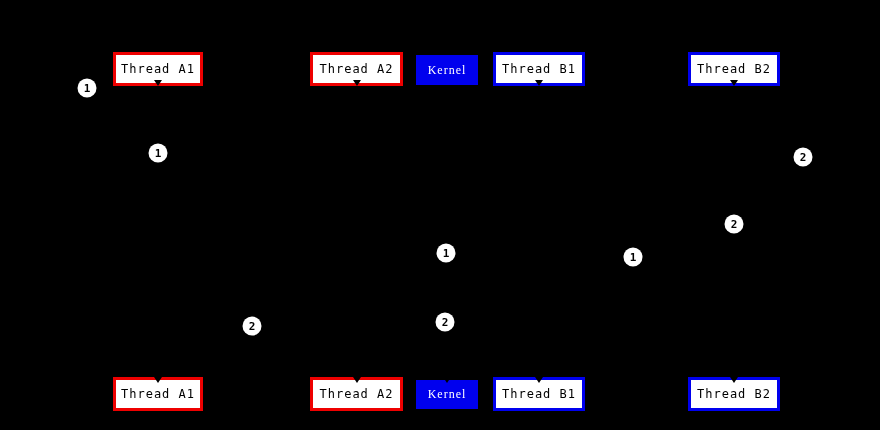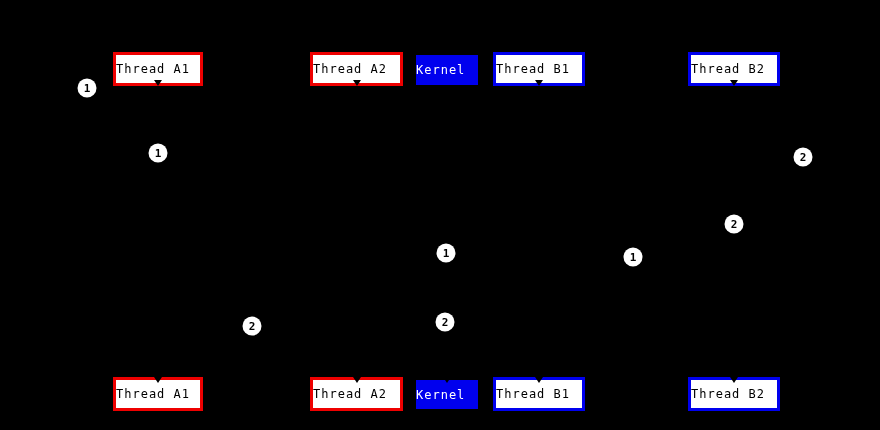--- a/index.html
+++ b/index.html
@@ -10,26 +10,26 @@
     height: 430px;
     overflow: hidden;
     font-family: "DejaVu Sans Mono", monospace;
   }
   .entity-box {
     position: absolute;
     box-sizing: border-box;
     border: 3px solid #000;
     display: flex;
     align-items: center;
-    justify-content: flex-start;
+    justify-content: center;
     font-size: 12px;
     letter-spacing: 1px;
     white-space: nowrap;
   }
-  .entity-box.kernel { border: none; }
+  .entity-box.kernel { border: none; font-family: Liberation Serif, serif; }
   .tick {
     position: absolute;
     left: 50%;
     transform: translateX(-50%);
     width: 0;
     height: 0;
     border-left: 4px solid transparent;
     border-right: 4px solid transparent;
     border-top: 6px solid #000;
   }

